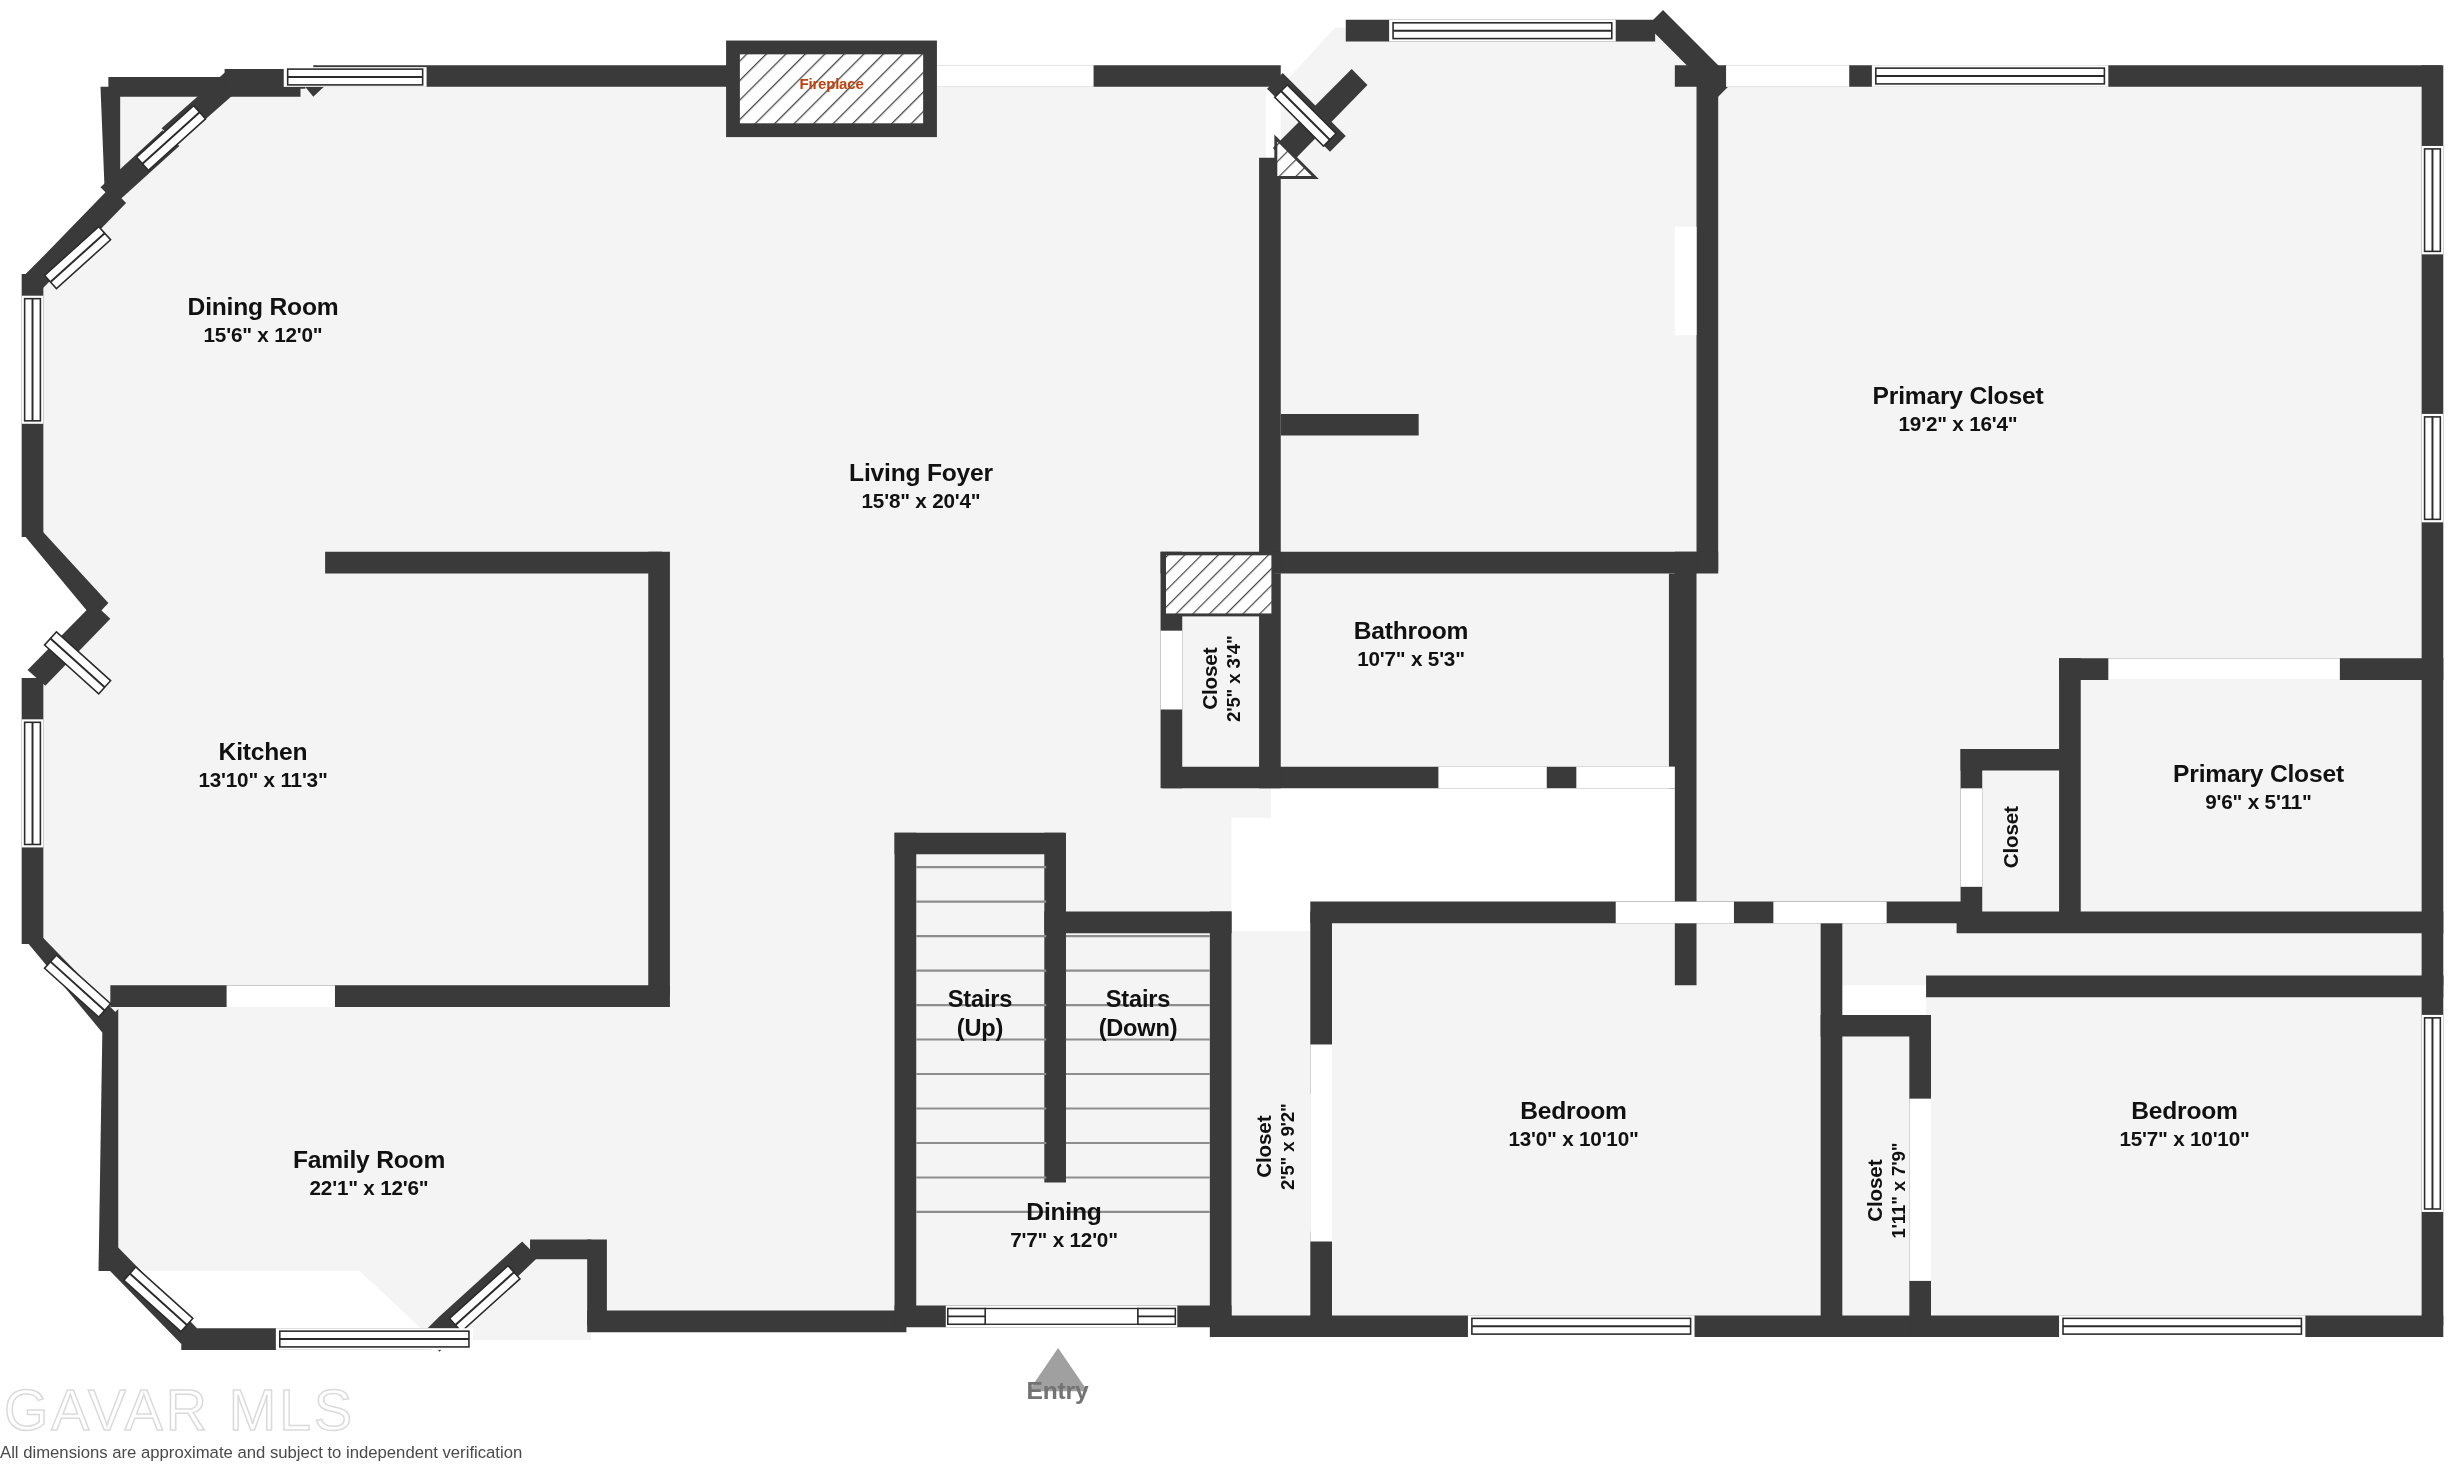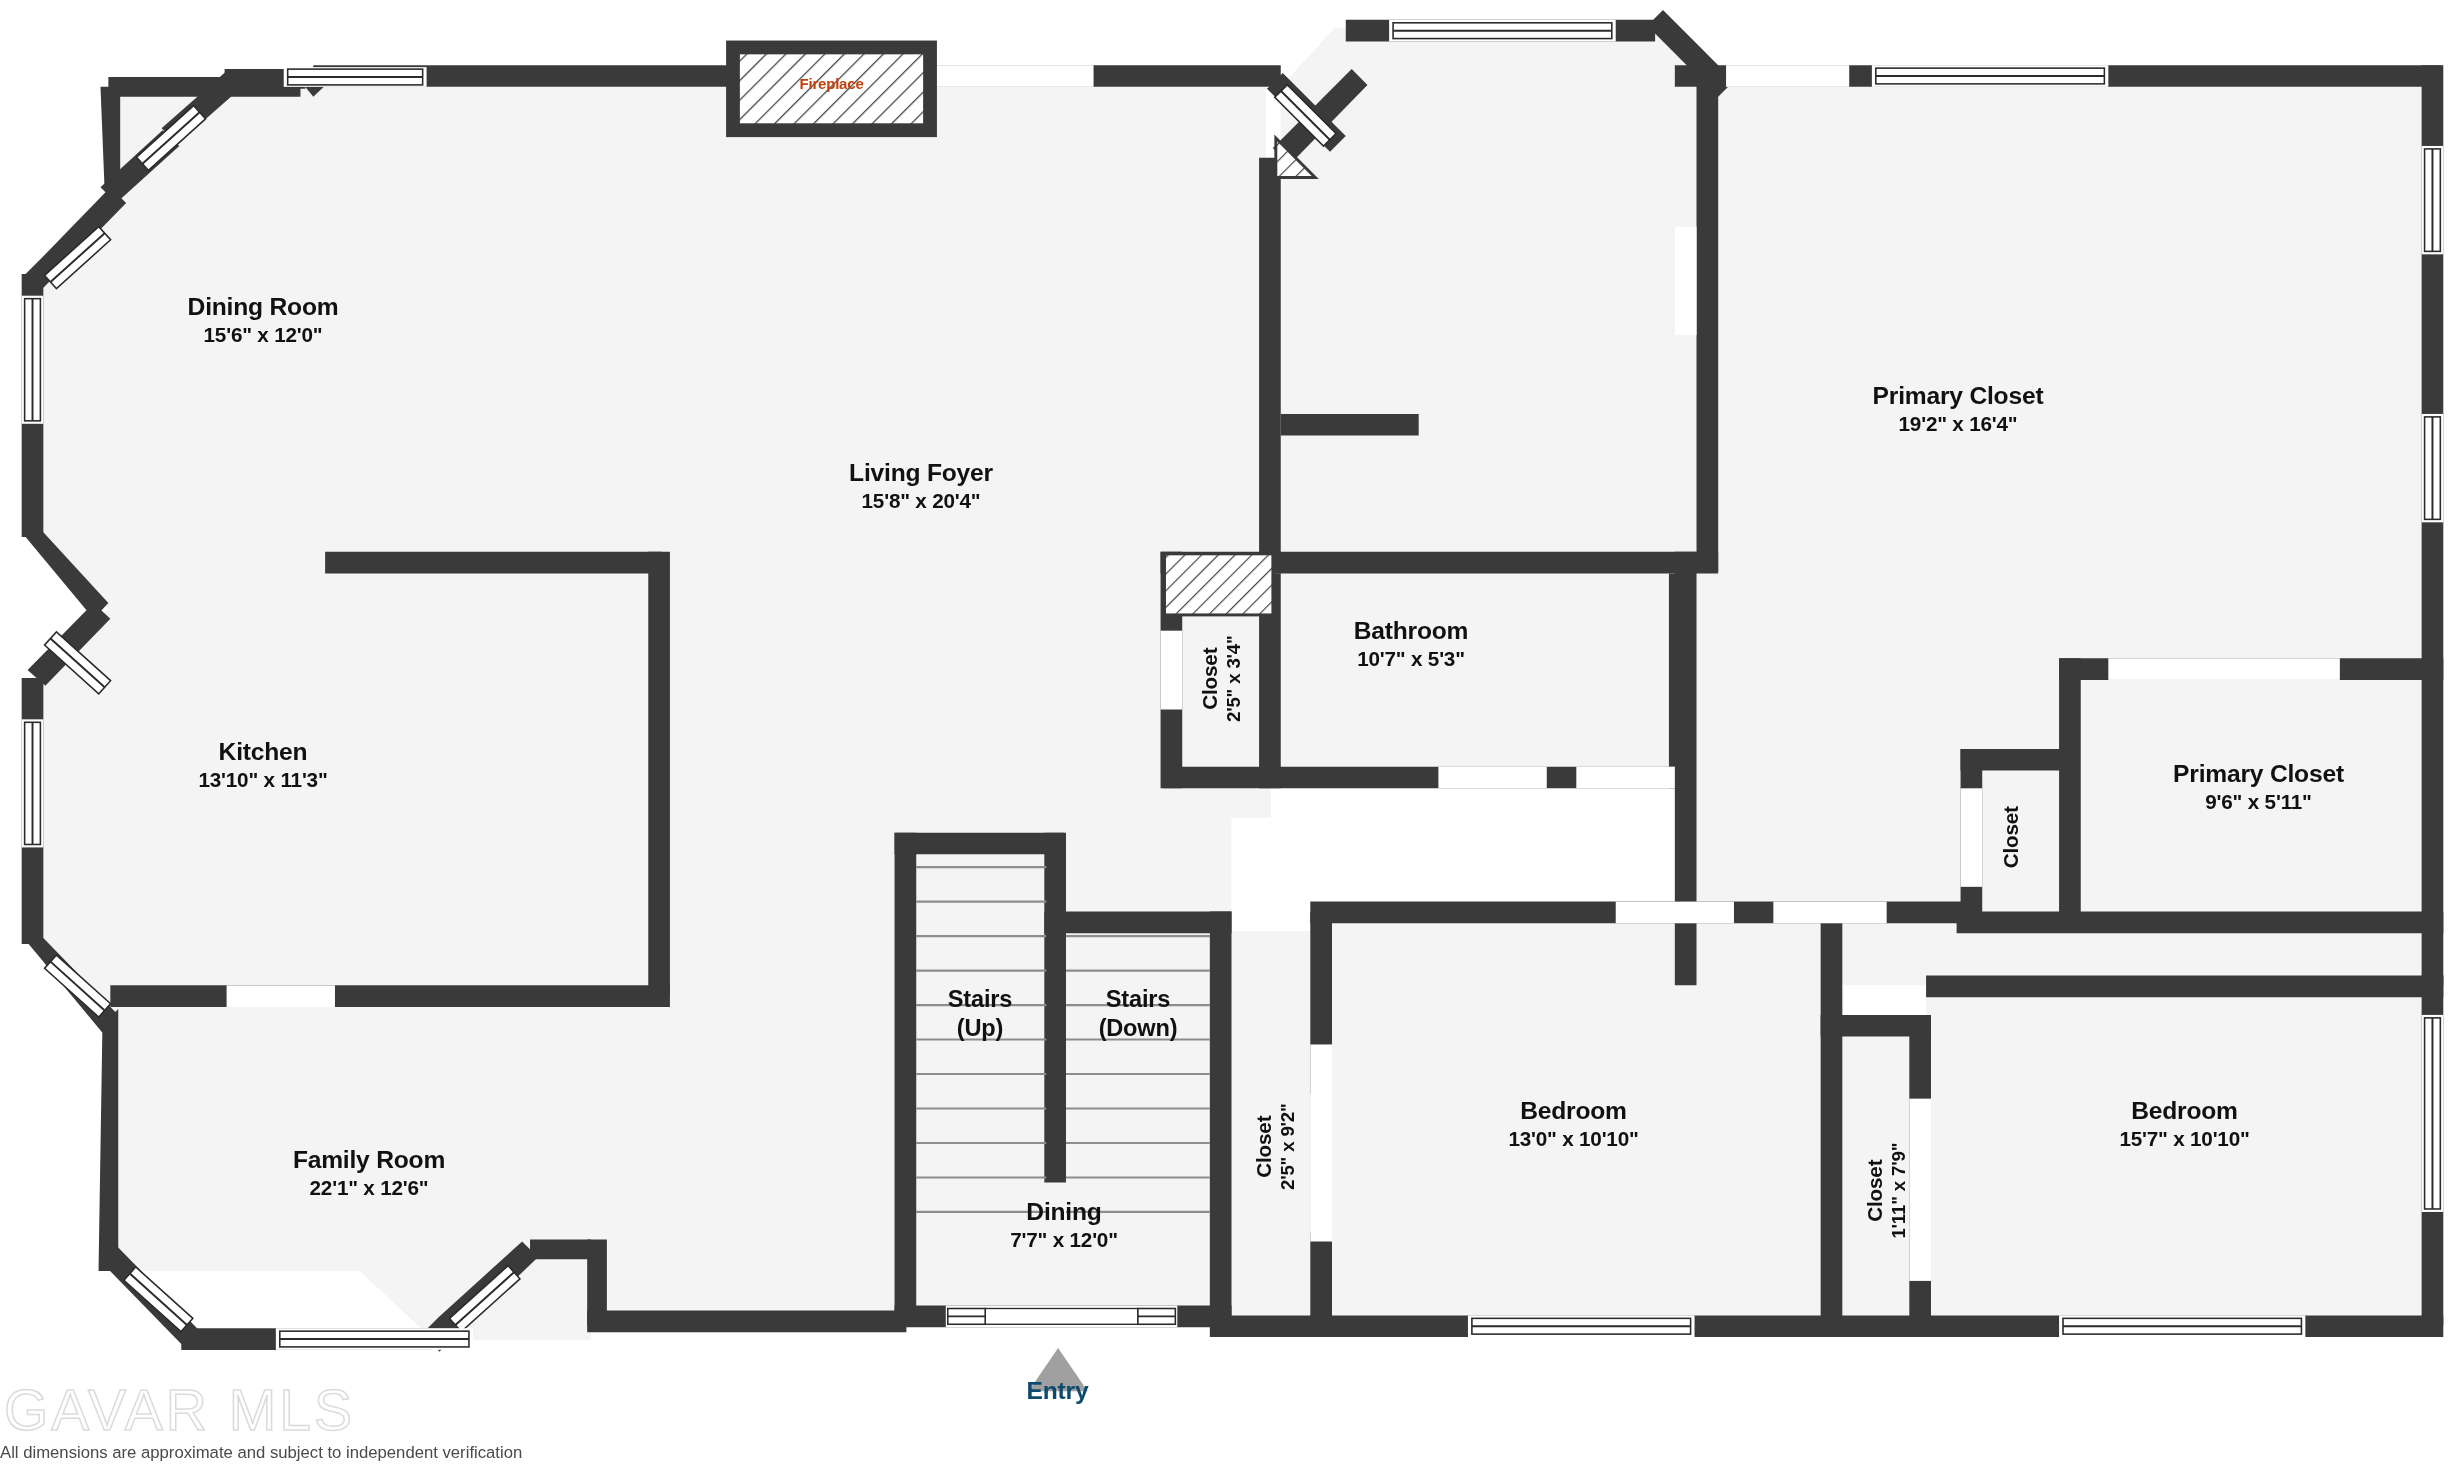--- a/index.html
+++ b/index.html
@@ -13,21 +13,21 @@
   .stair-line{fill:none;stroke:#8d8d8d;stroke-width:2.2;}
   .hatchbox{stroke:#3a3a3a;stroke-width:3;}
   .entry-arrow{fill:#a0a0a0;}
   .lbl{position:absolute;text-align:center;color:#111111;font-family:"Liberation Sans",sans-serif;font-weight:bold;letter-spacing:-0.2px;white-space:nowrap;}
   .lbl .nm{font-size:24.6px;line-height:29.6px;font-weight:bold;}
   .lbl .dm{font-size:20.7px;line-height:25.6px;font-weight:bold;}
   .lbl.small .nm{font-size:20.7px;line-height:24.6px;}
   .lbl.small .dm{font-size:18.7px;line-height:22.7px;}
   .fireplace-lbl{font-size:15px;font-weight:bold;color:#c2410c;}
   .stairs-lbl .nm{font-size:23.6px;line-height:28.6px;}
-  .entry-lbl{font-size:24.6px;font-weight:bold;color:#0c4a6e;}
+  .entry-lbl{font-size:24.6px;font-weight:bold;color:#737373;}
   .watermark{position:absolute;left:3.9px;top:1377px;font-size:57px;font-family:"Liberation Sans",sans-serif;font-weight:400;letter-spacing:3px;color:transparent;-webkit-text-stroke:1.5px #d9d9d9;opacity:.95;}
   .footer{position:absolute;left:0;top:1443px;width:2463px;font-size:16.7px;color:#4a4a4a;font-family:"Liberation Sans",sans-serif;}
 </style>
 </head>
 <body>
 
 <div id="stage">
 
   <svg id="plan" viewBox="0 0 2500 1507">
     <defs>

